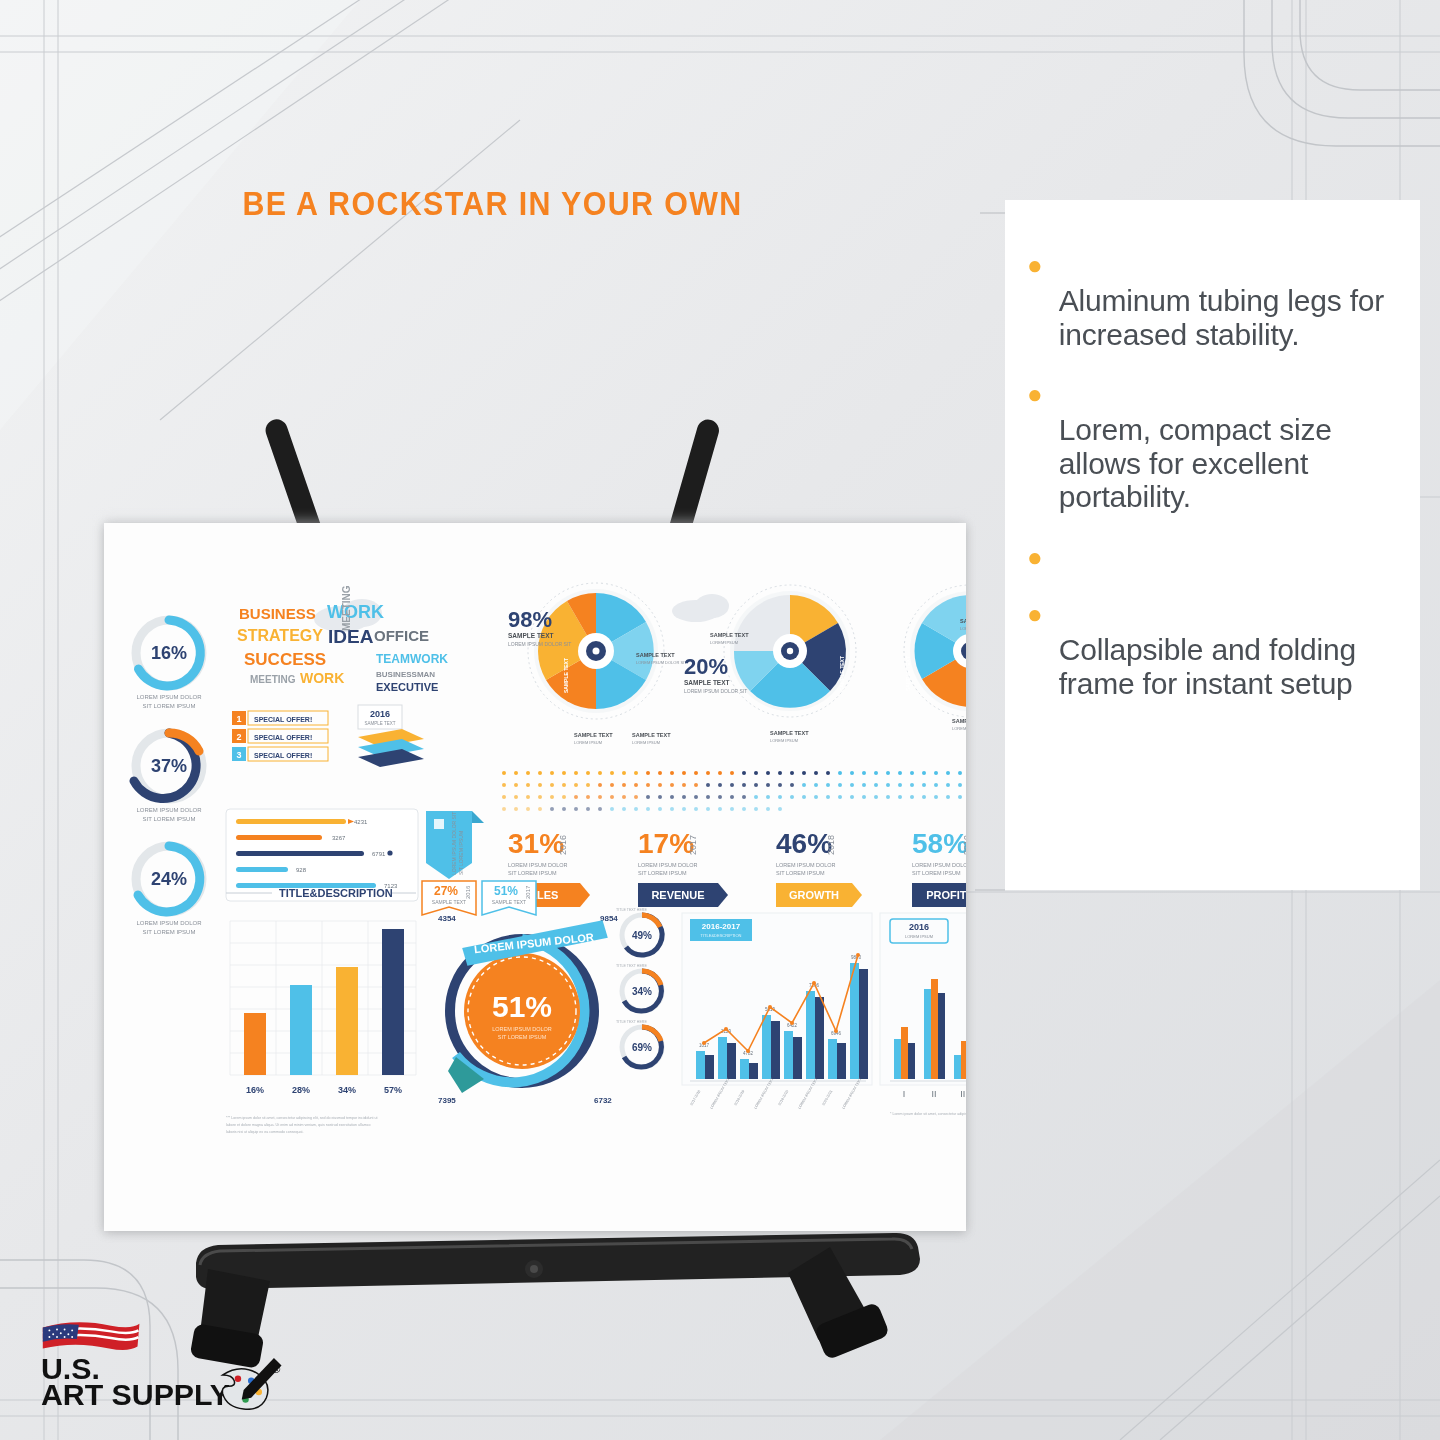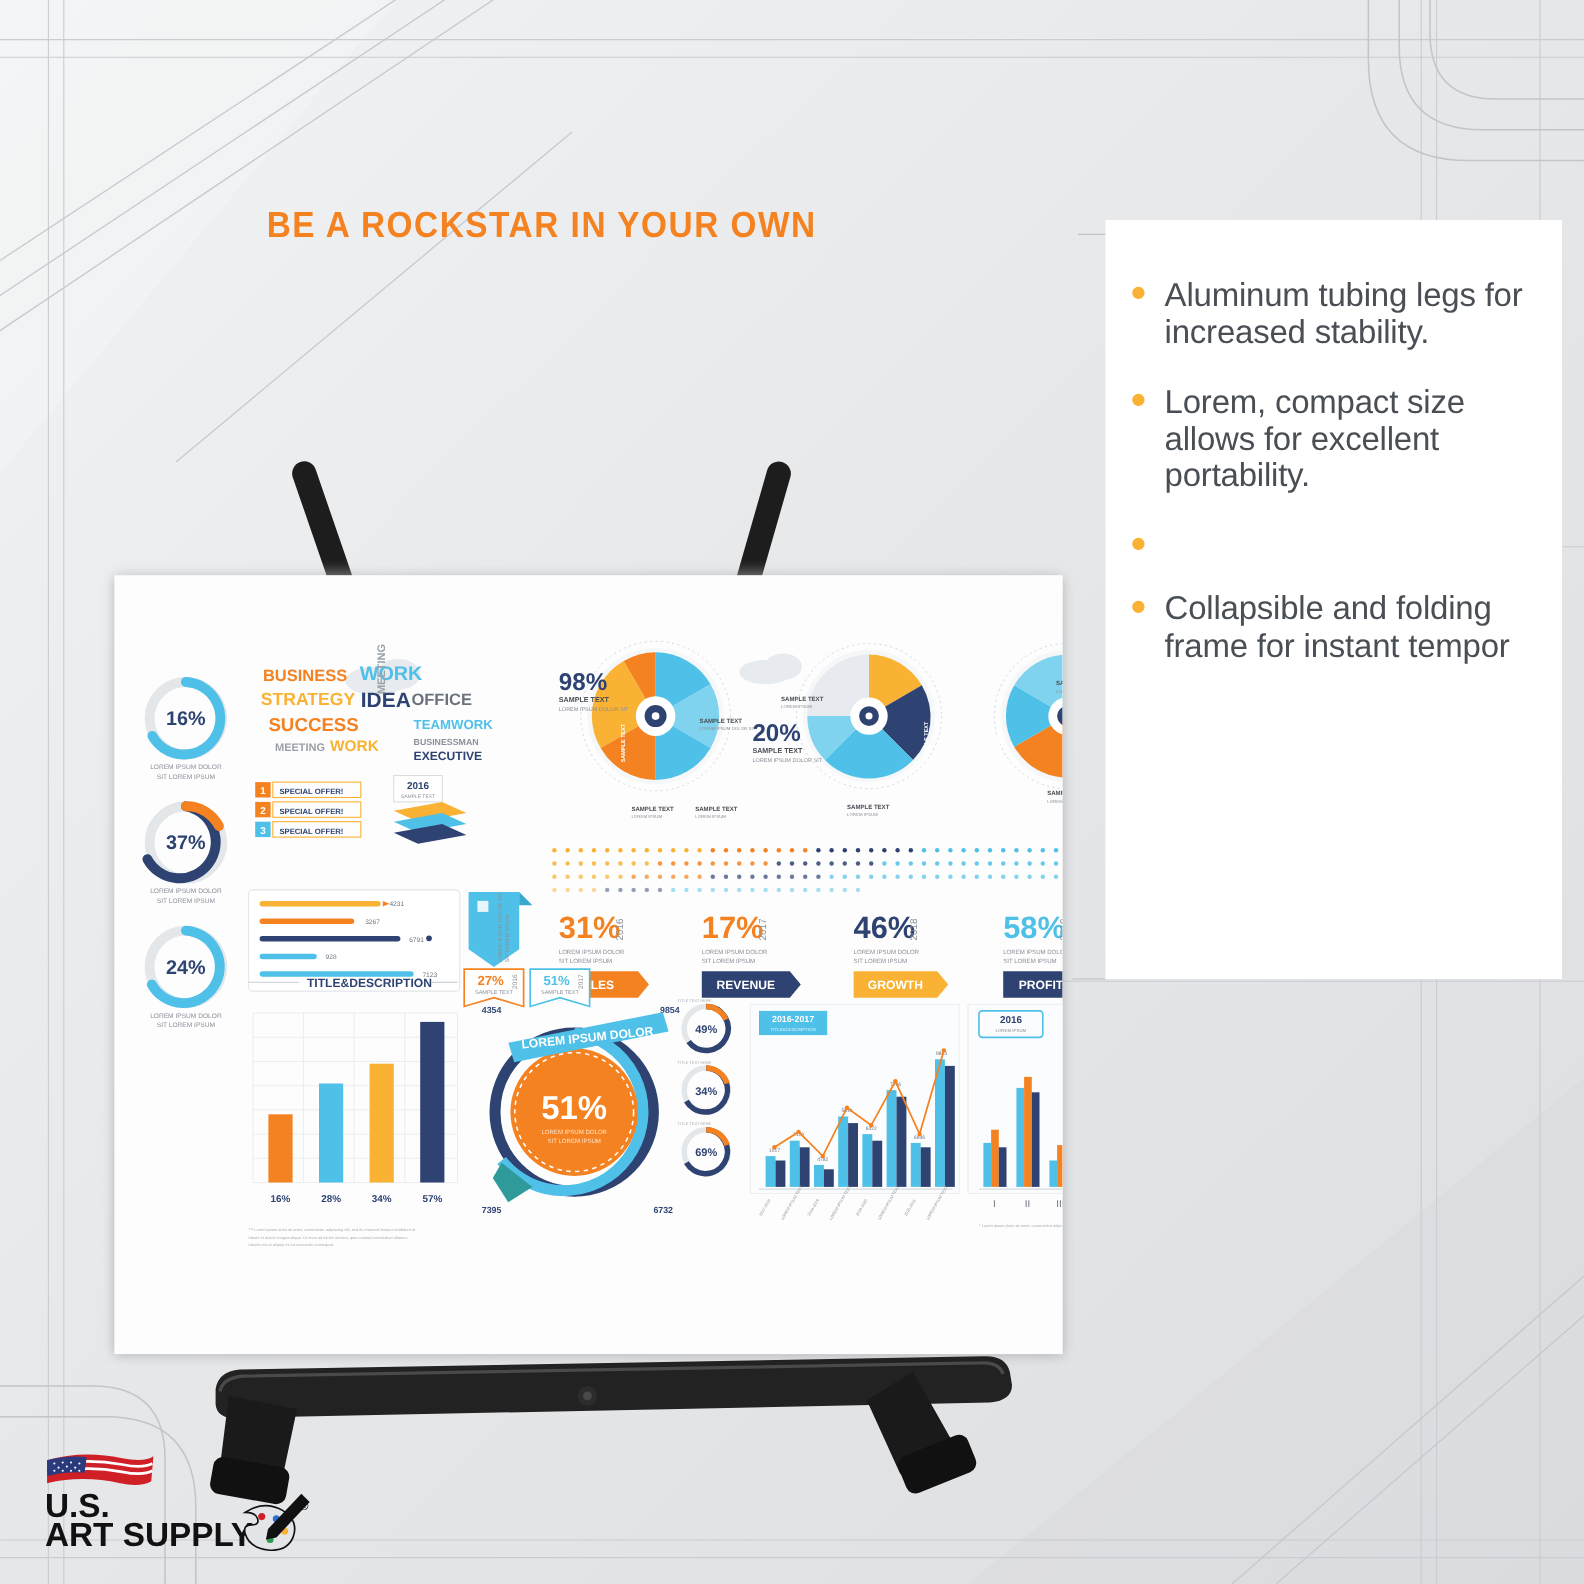--- a/index.html
+++ b/index.html
@@ -33,20 +33,21 @@
   
   .info-panel {
     position:absolute; left:1005px; top:200px; width:415px; height:690px;
     background:#fff; z-index:5; padding:52px 26px 0 22px;
   }
   .bullet-row { display:flex; gap:16px; margin-bottom:30px; }
   .bullet-dot { color:#f9b233; font-size:26px; line-height:1.05; }
   .bullet-text {
     color:#4a4f55; font-size:30px; line-height:1.12; letter-spacing:-0.2px;
     font-family:"Liberation Sans Narrow","Liberation Sans",sans-serif;
+    margin-top:32px;
   }
 
   
   .easel-arm {
     position:absolute; background:#1d1d1d; border-radius:11px; z-index:2;
   }
   .board-shadow {
     position:absolute; left:104px; top:520px; width:860px; height:710px;
     background:#cfd1d4; filter:blur(6px); z-index:2; opacity:.55;
   }
@@ -819,21 +820,21 @@
   </div>
   <div class="bullet-row">
     <span class="bullet-dot">●</span>
     <span class="bullet-text">Lorem, compact size allows for excellent portability.</span>
   </div>
   <div class="bullet-row">
     <span class="bullet-dot">●</span>
   </div>
   <div class="bullet-row">
     <span class="bullet-dot">●</span>
-    <span class="bullet-text">Collapsible and folding frame for instant tempor</span>
+    <span class="bullet-text">Collapsible and folding frame for instant setup</span>
   </div>
 </div>
 
 <svg class="logo" viewBox="0 0 270 95">
 
   <g>
     <path d="M6 8 Q40 -2 78 6 Q100 10 108 4 L106 28 Q96 34 76 30 Q40 22 6 30 Z" fill="#cf2027"></path>
     <path d="M6 14 Q40 5 78 12 Q98 16 107 11" fill="none" stroke="#fff" stroke-width="2.6"></path>
     <path d="M6 21 Q40 12 78 19 Q98 23 107 18" fill="none" stroke="#fff" stroke-width="2.6"></path>
     <path d="M6 8 Q26 3 44 5 L42 20 Q24 18 6 23 Z" fill="#2b3a7d"></path>

